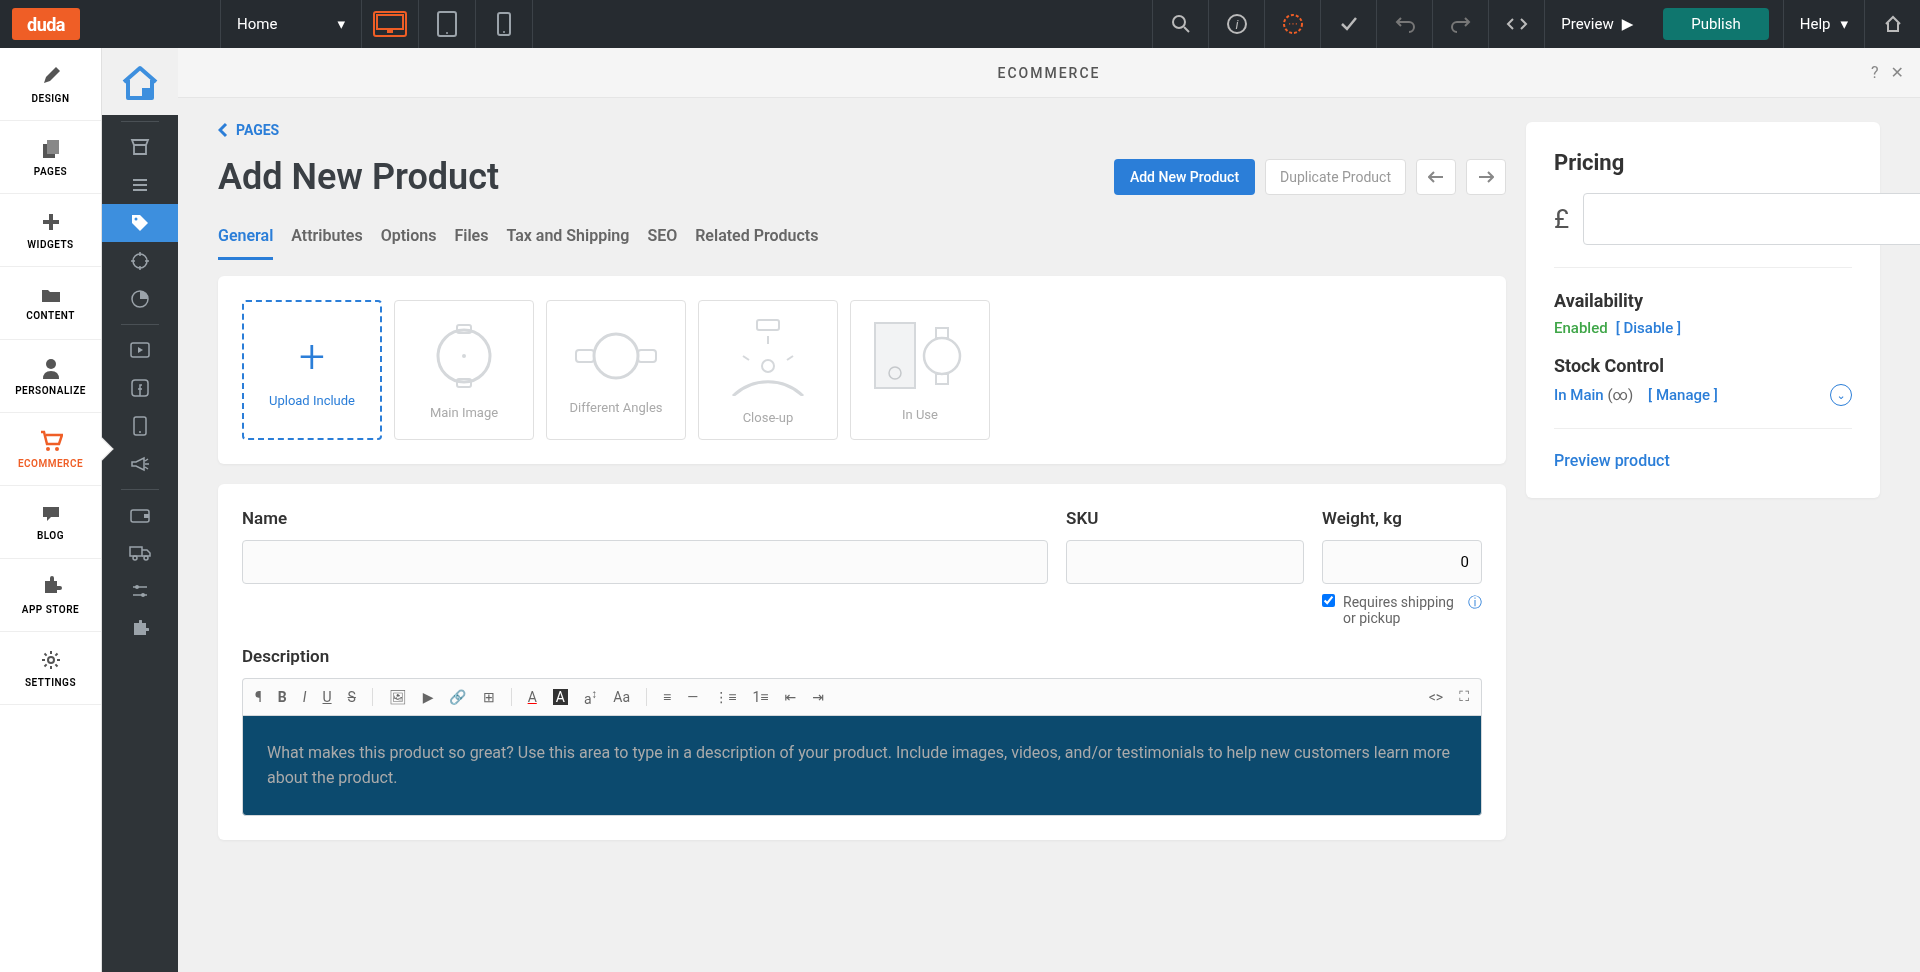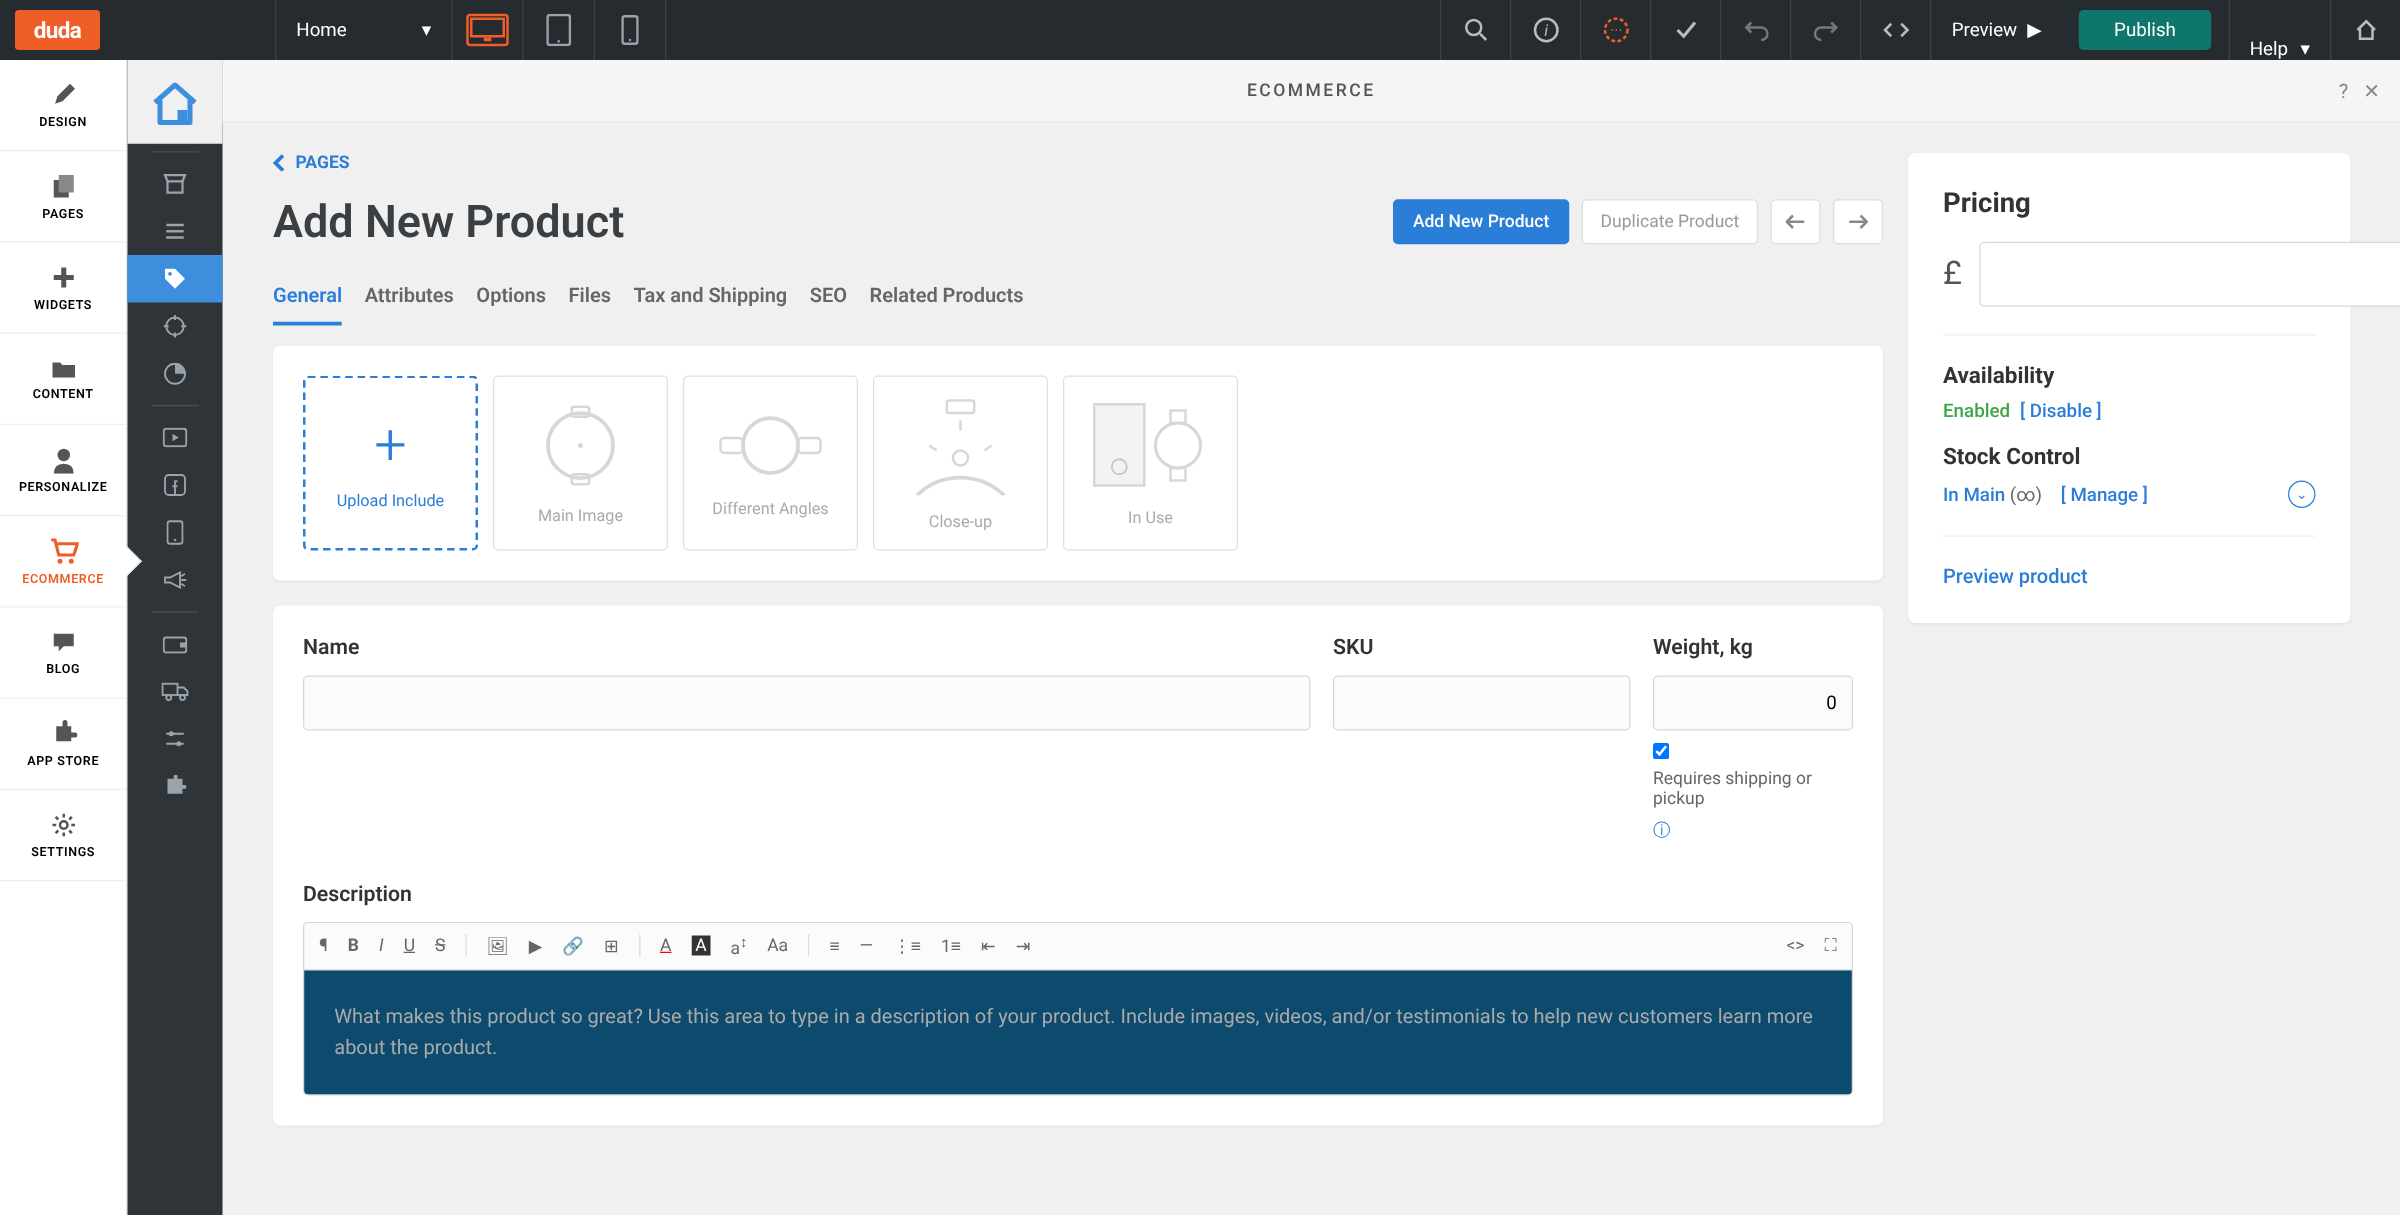--- a/index.html
+++ b/index.html
@@ -8,21 +8,21 @@
 
 .topbar { height: 48px; background: #262b30; display: flex; align-items: center; color: #fff; }
 .logo { background: #ef5e26; height: 32px; width: 68px; margin-left: 12px; border-radius: 3px; display: flex; align-items: center; justify-content: center; font-weight: 700; font-size: 18px; color: #fff; letter-spacing: -0.5px; }
 .top-sep { width: 1px; height: 48px; background: #3c4248; }
 .page-select { display: flex; align-items: center; width: 140px; padding: 0 16px; font-size: 15px; justify-content: space-between; cursor: pointer; }
 .device-btn { width: 56px; height: 48px; display: flex; align-items: center; justify-content: center; cursor: pointer; }
 .top-spacer { flex: 1; }
 .top-icon-btn { width: 56px; height: 48px; display: flex; align-items: center; justify-content: center; cursor: pointer; border-left: 1px solid #3c4248; }
 .preview-btn { padding: 0 16px; display: flex; align-items: center; gap: 8px; font-size: 15px; border-left: 1px solid #3c4248; height: 48px; cursor: pointer; }
 .publish-btn { background: #0f766e; color: #fff; padding: 7px 28px; border-radius: 4px; font-size: 15px; margin: 0 14px; cursor: pointer; }
-.help-btn { padding: 0 16px; display: flex; align-items: flex-end; gap: 10px; font-size: 15px; border-left: 1px solid #3c4248; height: 48px; cursor: pointer; }
+.help-btn { padding: 0 16px; display: flex; align-items: center; gap: 10px; font-size: 15px; border-left: 1px solid #3c4248; height: 48px; cursor: pointer; }
 
 
 .main-wrapper { display: flex; height: calc(972px - 48px); }
 .left-sidebar { width: 102px; background: #fff; border-right: 1px solid #e0e0e0; display: flex; flex-direction: column; }
 .ls-item { height: 73px; display: flex; flex-direction: column; align-items: center; justify-content: center; gap: 6px; cursor: pointer; border-bottom: 1px solid #eee; }
 .ls-item.active { color: #ef5e26; position: relative; }
 .ls-item.active::after { content: ""; position: absolute; right: -9px; top: 50%; transform: translateY(-50%) rotate(45deg); width: 16px; height: 16px; background: #fff; border-right: 1px solid #e0e0e0; border-top: 1px solid #e0e0e0; }
 .ls-label { font-size: 10px; letter-spacing: 0.5px; font-weight: 600; }
 
 
@@ -52,27 +52,27 @@
 .tabs { display: flex; gap: 18px; margin-bottom: 16px; }
 .tab { font-size: 16px; font-weight: 600; color: #666; padding-bottom: 12px; cursor: pointer; }
 .tab.active { color: #2b7ed8; border-bottom: 3px solid #2b7ed8; }
 
 .card { background: #fff; border-radius: 6px; padding: 24px; margin-bottom: 20px; box-shadow: 0 1px 3px rgba(0,0,0,0.05); }
 .image-grid { display: flex; gap: 12px; }
 .image-slot { width: 140px; height: 140px; border: 1px solid #e0e0e0; border-radius: 4px; display: flex; flex-direction: column; align-items: center; justify-content: center; gap: 14px; color: #aaa; font-size: 13px; cursor: pointer; }
 .image-slot.upload { border: 2px dashed #2b7ed8; color: #2b7ed8; }
 .upload-plus { font-size: 46px; font-weight: 300; color: #2b7ed8; line-height: 1; }
 
-.form-row { display: flex; gap: 18px; margin-bottom: 32px; }
+.form-row { display: flex; gap: 18px; margin-bottom: 20px; }
 .form-group { flex: 1; }
 .form-group.sm { flex: 0 0 160px; }
 .form-label { font-size: 17px; font-weight: 600; color: #333; margin-bottom: 12px; display: block; }
 .form-input { width: 100%; height: 44px; border: 1px solid #d5d8db; border-radius: 4px; padding: 0 12px; font-size: 15px; background: #fbfbfb; }
 .form-input.right { text-align: right; }
-.checkbox-row { display: flex; align-items: flex-start; gap: 8px; color: #666; font-size: 14px; flex-direction: column; }
+.checkbox-row { display: flex; align-items: flex-start; gap: 8px; color: #666; font-size: 14px; }
 .help-icon { color: #2b7ed8; }
 
 .editor-toolbar { border: 1px solid #d5d8db; border-bottom: none; border-radius: 4px 4px 0 0; padding: 8px 12px; display: flex; gap: 16px; align-items: center; color: #666; background: #fbfbfb; }
 .tb-sep { width: 1px; height: 18px; background: #ddd; }
 .editor-body { border: 1px solid #d5d8db; border-radius: 0 0 4px 4px; padding: 24px; min-height: 100px; color: #aaa; font-size: 16px; line-height: 1.6; background: #0c4a6e; }
 
 .side-heading { font-size: 22px; font-weight: 700; color: #333; margin-bottom: 18px; }
 .price-row { display: flex; align-items: center; gap: 14px; }
 .currency { font-size: 26px; color: #555; }
 .price-input { flex: 1; height: 52px; border: 1px solid #d5d8db; border-radius: 4px; text-align: right; padding: 0 16px; font-size: 30px; color: #333; }

